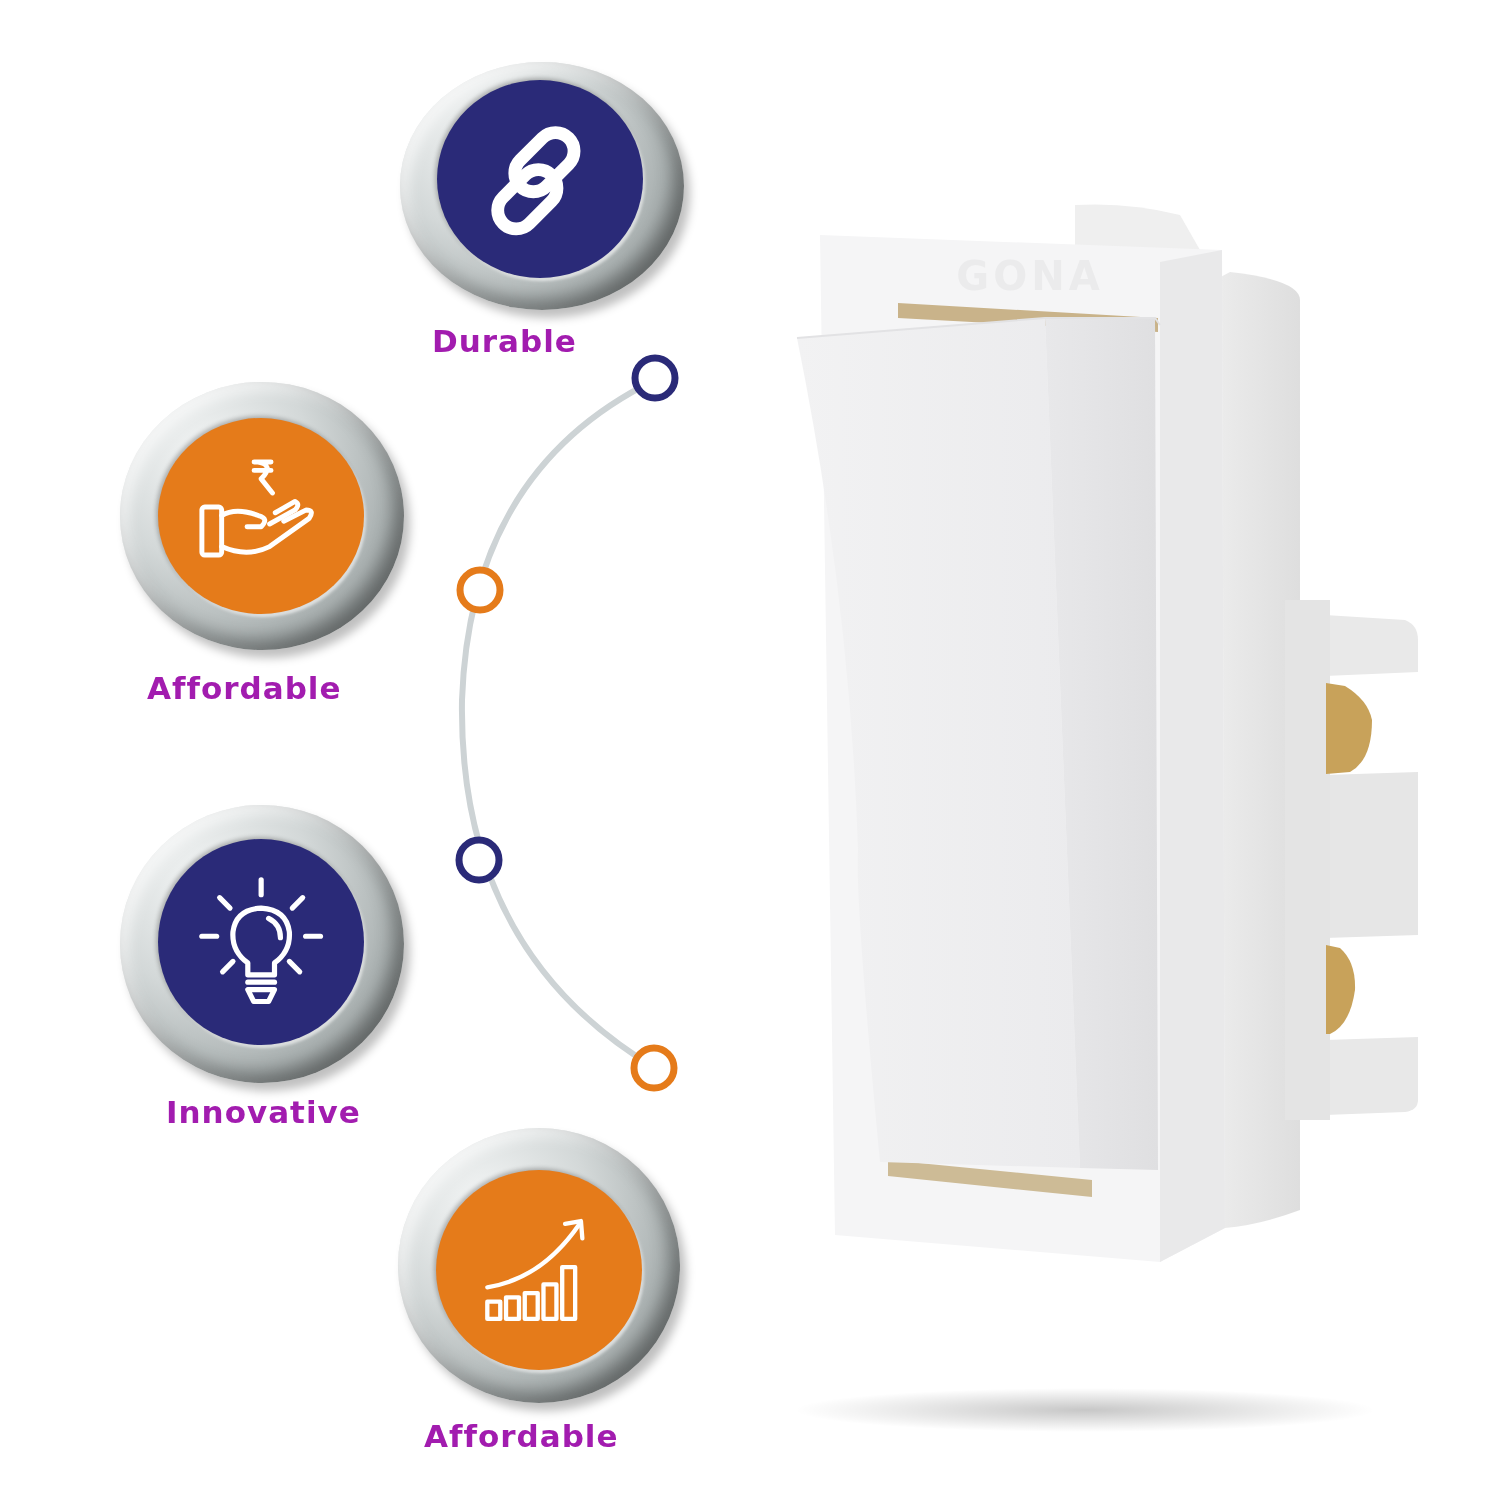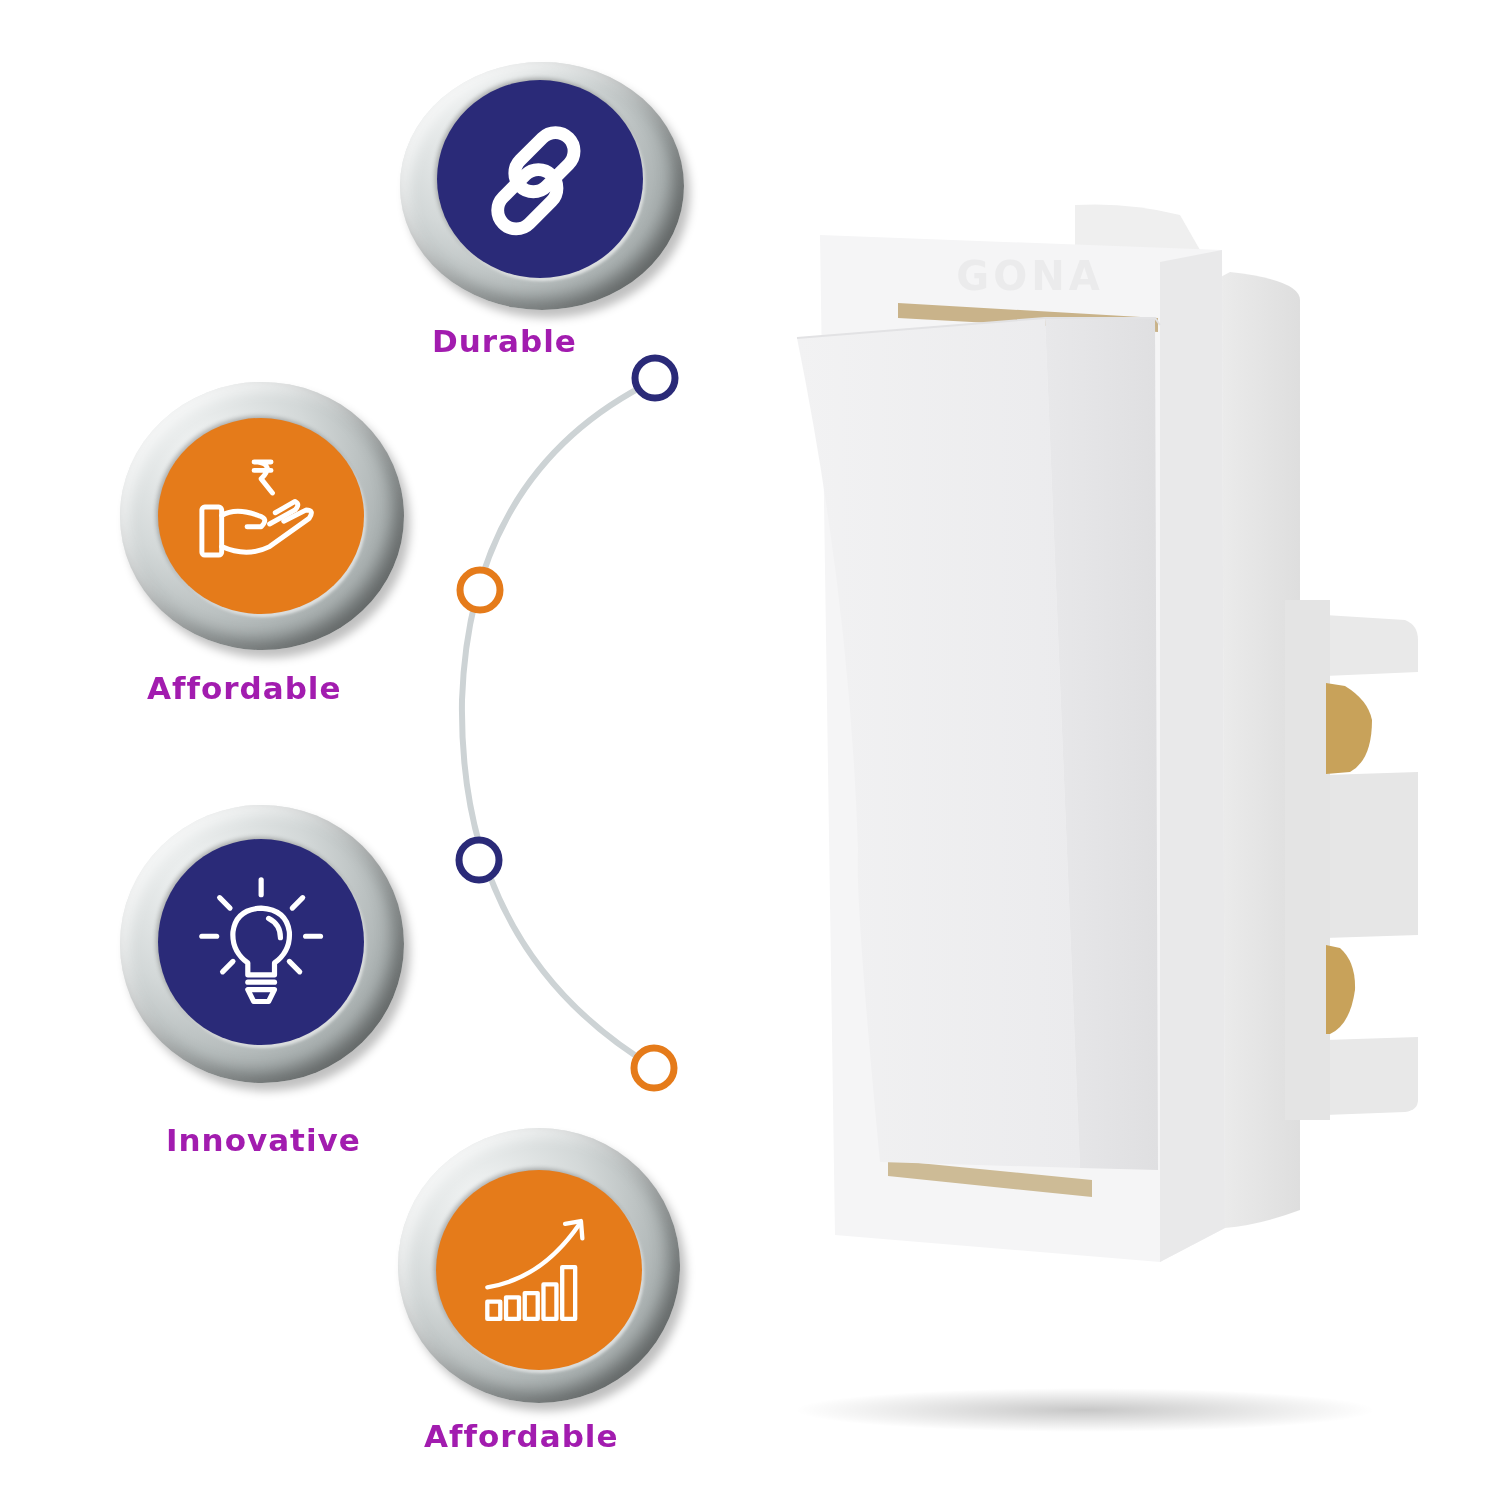--- a/index.html
+++ b/index.html
@@ -83,21 +83,21 @@
           <line x1="24" y1="70" x2="31" y2="63"></line>
           <line x1="76" y1="70" x2="69" y2="63"></line>
           <path d="M41 72 L41 64 Q30 56 31 43 Q33 28 50 27 Q67 28 69 43 Q70 56 59 64 L59 72 Z"></path>
           <line x1="41" y1="77" x2="59" y2="77"></line>
           <path d="M41 82 L59 82 L55 90 L45 90 Z"></path>
           <path d="M55 34 Q63 38 63 47"></path>
         </g>
       </svg>
     </div>
   </div>
-  <div class="label" style="left:166px; top:1122px;">Innovative</div>
+  <div class="label" style="left:166px; top:1094px;">Innovative</div>
 </div>
 
 <div class="feature">
   <div class="badge" style="left:398px; top:1128px; width:282px; height:275px;">
     <div class="badge-inner" style="left:38px; top:42px; width:206px; height:200px; background:#e57b1a;">
       <svg viewBox="0 0 100 100">
         <g fill="none" stroke="#ffffff" stroke-width="3" stroke-linecap="round" stroke-linejoin="round">
           <path d="M14 62 Q52 56 78 18"></path>
           <path d="M68 18 L79 16 L80 28"></path>
           <rect x="14" y="72" width="9" height="12"></rect>

